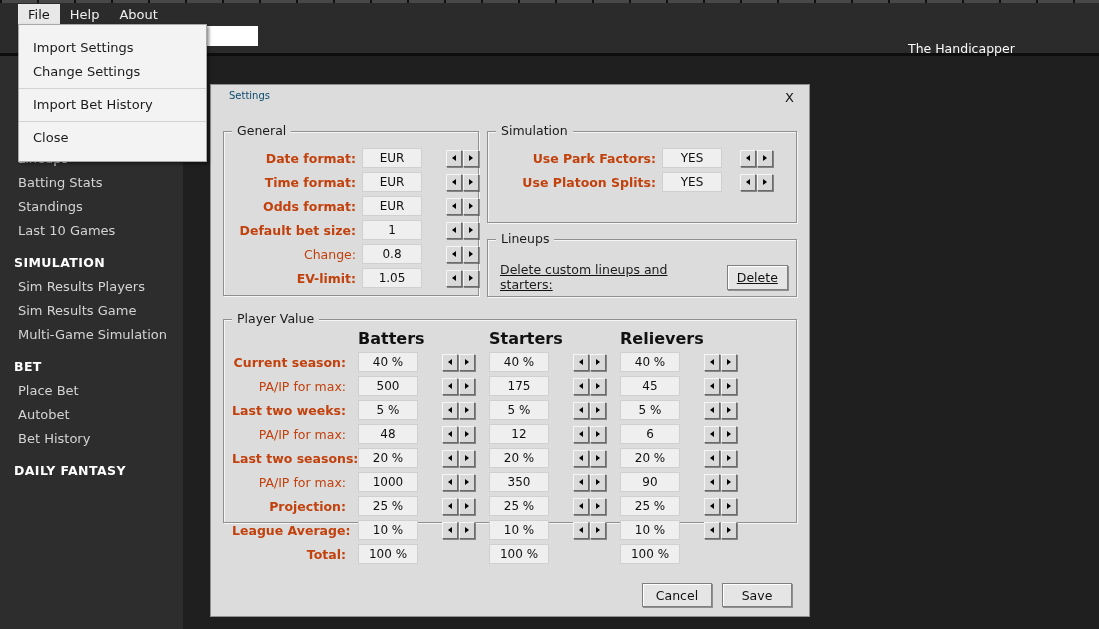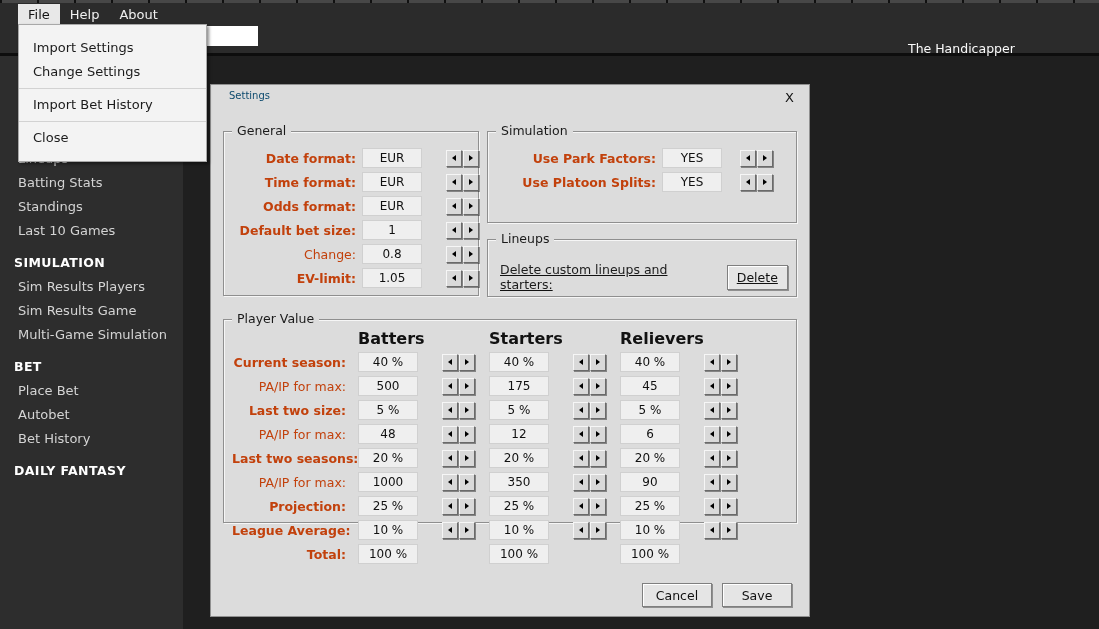--- a/index.html
+++ b/index.html
@@ -309,21 +309,21 @@
         <span class="spin">
             <button class="sb">
               <i class="tri tri-l"></i>
             </button>
             <button class="sb">
               <i class="tri tri-r"></i>
             </button>
           </span>
       </div>
       <div class="pv-row">
-        <span class="lbl b">Last two size:</span>
+        <span class="lbl b">Last two weeks:</span>
         <span class="vbox">5 %</span>
         <span class="spin">
             <button class="sb">
               <i class="tri tri-l"></i>
             </button>
             <button class="sb">
               <i class="tri tri-r"></i>
             </button>
           </span>
         <span class="vbox">5 %</span>

